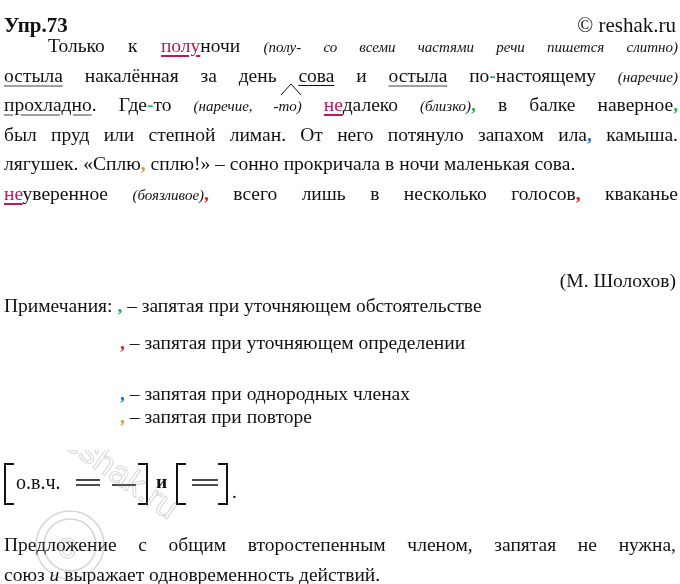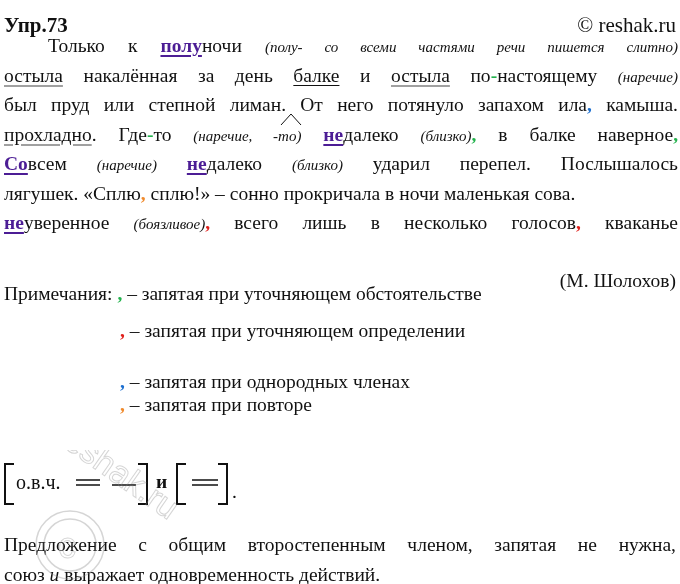--- a/index.html
+++ b/index.html
@@ -8,53 +8,52 @@
   .header { position:absolute; left:4px; top:15px; width:672px; height:24px; }
   .ex-title { position:absolute; left:0; top:-2px; font-weight:bold; font-size:21px; }
   .copyright { position:absolute; right:0; top:-2px; font-size:21px; }
   .para { position:absolute; left:4px; width:674px; line-height:29.5px; text-align:justify; }
   .line { display:block; white-space:nowrap; text-align:justify; text-align-last:justify; height:29.5px; }
   .line.last { text-align-last:left; }
   .it { font-style:italic; font-size:15px; }
   .u { text-decoration:underline; text-underline-offset:3px; }
   .ug { text-decoration:underline; text-decoration-color:#a0a0a0; text-decoration-thickness:2px; text-underline-offset:3px; }
   .g { color:#22b24c; font-weight:bold; }
-  .gu { color:#4c1d95; font-weight:bold; text-decoration:underline; text-decoration-thickness:2px; text-underline-offset:3px; }
+  .gu { color:#be185d; font-weight:normal; text-decoration:underline; text-decoration-thickness:2px; text-underline-offset:3px; }
   .cg { color:#22b24c; font-weight:bold; }
   .cr { color:#e0201c; font-weight:bold; }
   .cb { color:#1c6fd0; font-weight:bold; }
   .co { color:#f08a2c; font-weight:bold; }
   .to-wrap { position:relative; display:inline-block; }
   .to-arc { position:absolute; left:2px; top:-10px; width:32px; height:14px; }
   .author { position:absolute; right:4px; top:270px; }
   .notes { position:absolute; left:4px; top:283px; width:670px; }
-  .note { position:absolute; white-space:nowrap; }
+  .note { position:absolute; white-space:nowrap;margin-top:12px; }
   .scheme { position:absolute; left:4px; top:463px; height:40px; width:240px; }
   .bracket { position:absolute; top:0; height:38px; width:8px; border:2px solid #111; }
   .bl { border-right:none; }
   .br { border-left:none; }
   .final { position:absolute; left:4px; top:530px; width:672px; line-height:29px; }
   .watermark { position:absolute; left:30px; top:450px; width:180px; height:134px; pointer-events:none; opacity:0.35; }
 </style>
 </head>
 <body>
 
 <div class="header">
   <span class="ex-title">Упр.73</span>
   <span class="copyright">© reshak.ru</span>
 </div>
 
 <div class="para" style="top:31px;">
   <span class="line" style="padding-left:44px; width:630px;"><span>Только к </span><span class="gu">полу</span><span>ночи </span><span class="it">(полу- со всеми частями речи пишется слитно)</span></span>
-  <span class="line"><span class="ug">остыла</span><span> накалённая за день </span><span class="u">балке</span><span> и </span><span class="ug">остыла</span><span> по</span><span class="g">-</span><span>настоящему </span><span class="it">(наречие)</span></span>
-  <span class="line"><span>был пруд или степной лиман. От него потянуло запахом ила</span><span class="cb">,</span><span> камыша.</span></span>
+  <span class="line"><span class="ug">остыла</span><span> накалённая за день </span><span class="u">сова</span><span> и </span><span class="ug">остыла</span><span> по</span><span class="g">-</span><span>настоящему </span><span class="it">(наречие)</span></span>
   <span class="line"><span class="ug">прохладно</span><span>. Где</span><span class="g">-</span><span>то </span><span class="it">(наречие, </span> <span class="to-wrap it"><svg class="to-arc" viewBox="0 0 32 14">
           <polyline points="6,13 16,2 26,13" fill="none" stroke="#111" stroke-width="1"></polyline>
         </svg><span>-то</span></span><span class="it">)</span> <span class="gu">не</span><span>далеко </span><span class="it">(близко)</span><span class="cg">,</span><span> в балке наверное</span><span class="cg">,</span></span>
-  <span class="line"><span class="gu">Со</span><span>всем </span><span class="it">(наречие)</span> <span class="gu">не</span><span>далеко </span><span class="it">(близко)</span><span> ударил перепел. Послышалось</span></span>
+  <span class="line"><span>был пруд или степной лиман. От него потянуло запахом ила</span><span class="cb">,</span><span> камыша.</span></span>
   <span class="line last"><span>лягушек. «Сплю</span><span class="co">,</span><span> сплю!» – сонно прокричала в ночи маленькая сова.</span></span>
   <span class="line"><span class="gu">не</span><span>уверенное </span><span class="it">(боязливое)</span><span class="cr">,</span><span> всего лишь в несколько голосов</span><span class="cr">,</span><span> кваканье</span></span>
 </div>
 
 <div class="author">(М. Шолохов)</div>
 
 <div class="notes">
   <div class="note" style="left:0; top:0;"><span>Примечания: </span><span class="cg">,</span><span> – запятая при уточняющем обстоятельстве</span></div>
   <div class="note" style="left:116px; top:37px;"><span class="cr">,</span><span> – запятая при уточняющем определении</span></div>
   <div class="note" style="left:116px; top:88px;"><span class="cb">,</span><span> – запятая при однородных членах</span></div>

